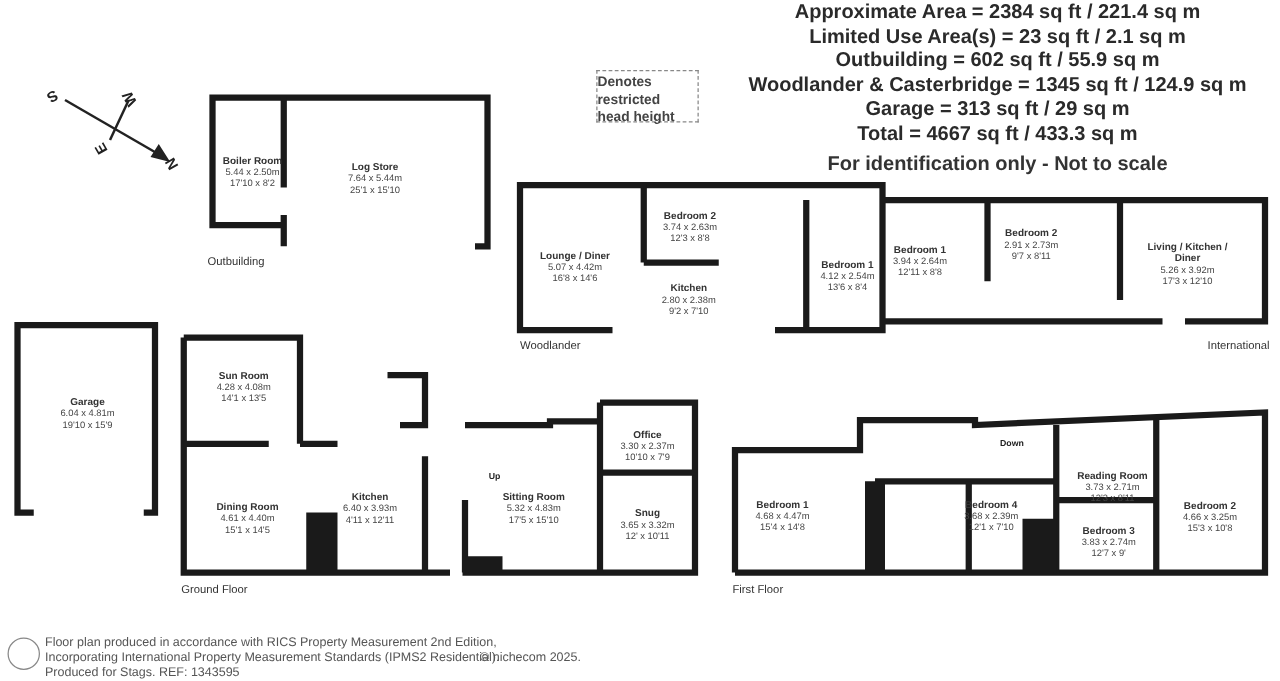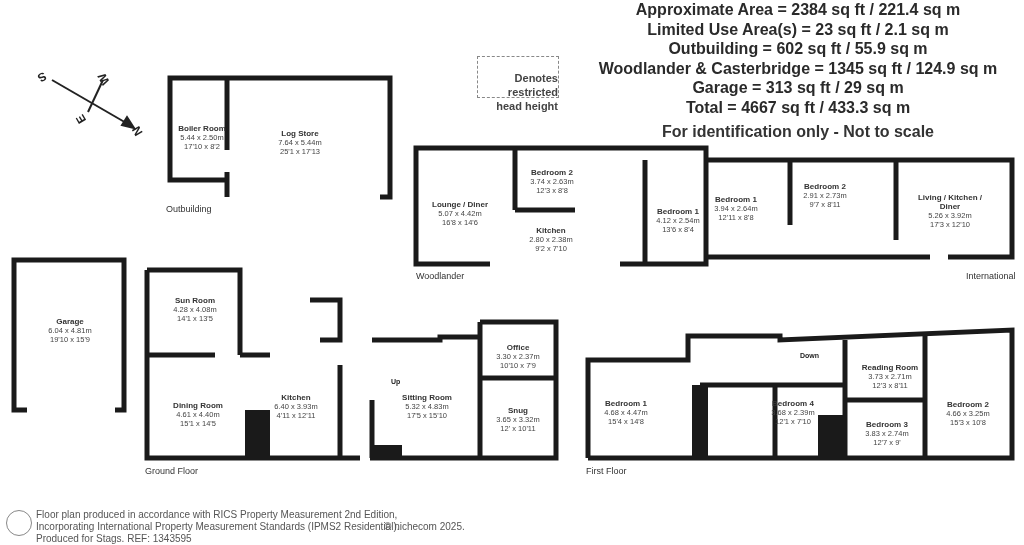--- a/index.html
+++ b/index.html
@@ -1,21 +1,21 @@
 <!DOCTYPE html>
 <html><head>
 <meta charset="utf-8">
 <style>
   html, body { margin:0; padding:0; background:#fff; }
   body { width:1024px; height:545px; position:relative; overflow:hidden; font-family:"Liberation Sans", sans-serif; color:#222; }
   .abs { position:absolute; }
   .areas { right:16px; top:0; width:420px; text-align:center;font-weight:bold; }
   .areas .ln { font-size:16px; line-height:19.5px; color:#2a2a2a; white-space:nowrap; }
   .areas .note { font-size:16px; color:#333; margin-top:6px; }
-  .legend { left:477px; top:56px; width:82px; height:42px; border:1px dashed #888; text-align:right; font-size:11px; font-weight:bold; line-height:14px; padding-top:14px; box-sizing:border-box; color:#444; }
+  .legend { left:477px; top:56px; width:82px; height:42px; border:1px dashed #888; text-align:left; font-size:11px; font-weight:bold; line-height:14px; padding-top:2px; box-sizing:border-box; color:#444; }
   .room { position:absolute; text-align:center; font-size:7.5px; line-height:9px; color:#444; }
   .room .nm { font-weight:bold; font-size:8px; color:#333; }
   .flabel { position:absolute; font-size:9px; font-weight:normal; color:#333; }
   .footer { left:36px; top:509px; font-size:10px; line-height:12px; color:#555; }
   .footer .copy { position:absolute; left:348px; top:12px; white-space:nowrap; }
   .badge { left:6px; top:510px; width:24px; height:24px; border:1px solid #888; border-radius:50%; }
   svg { position:absolute; left:0; top:0; }
 </style>
 </head>
 <body>
@@ -99,21 +99,21 @@
 <div class="flabel" style="left:586px;top:466px">First Floor</div>
 
 <div class="room" style="left:178px;top:124px;width:48px">
     <div class="nm">Boiler Room</div>
     <div>5.44 x 2.50m</div>
     <div>17'10 x 8'2</div>
   </div>
 <div class="room" style="left:260px;top:129px;width:80px">
     <div class="nm">Log Store</div>
     <div>7.64 x 5.44m</div>
-    <div>25'1 x 17'13</div>
+    <div>25'1 x 15'10</div>
   </div>
 <div class="room" style="left:425px;top:200px;width:70px">
     <div class="nm">Lounge / Diner</div>
     <div>5.07 x 4.42m</div>
     <div>16'8 x 14'6</div>
   </div>
 <div class="room" style="left:520px;top:168px;width:64px">
     <div class="nm">Bedroom 2</div>
     <div>3.74 x 2.63m</div>
     <div>12'3 x 8'8</div>
@@ -181,21 +181,21 @@
 <div class="room" style="left:597px;top:399px;width:58px">
     <div class="nm">Bedroom 1</div>
     <div>4.68 x 4.47m</div>
     <div>15'4 x 14'8</div>
   </div>
 <div class="room" style="left:764px;top:399px;width:58px">
     <div class="nm">Bedroom 4</div>
     <div>3.68 x 2.39m</div>
     <div>12'1 x 7'10</div>
   </div>
-<div class="room" style="left:860px;top:363px;width:60px">
+<div class="room" style="left:860px;top:376px;width:60px">
     <div class="nm">Reading Room</div>
     <div>3.73 x 2.71m</div>
     <div>12'3 x 8'11</div>
   </div>
 <div class="room" style="left:858px;top:420px;width:58px">
     <div class="nm">Bedroom 3</div>
     <div>3.83 x 2.74m</div>
     <div>12'7 x 9'</div>
   </div>
 <div class="room" style="left:938px;top:400px;width:60px">

